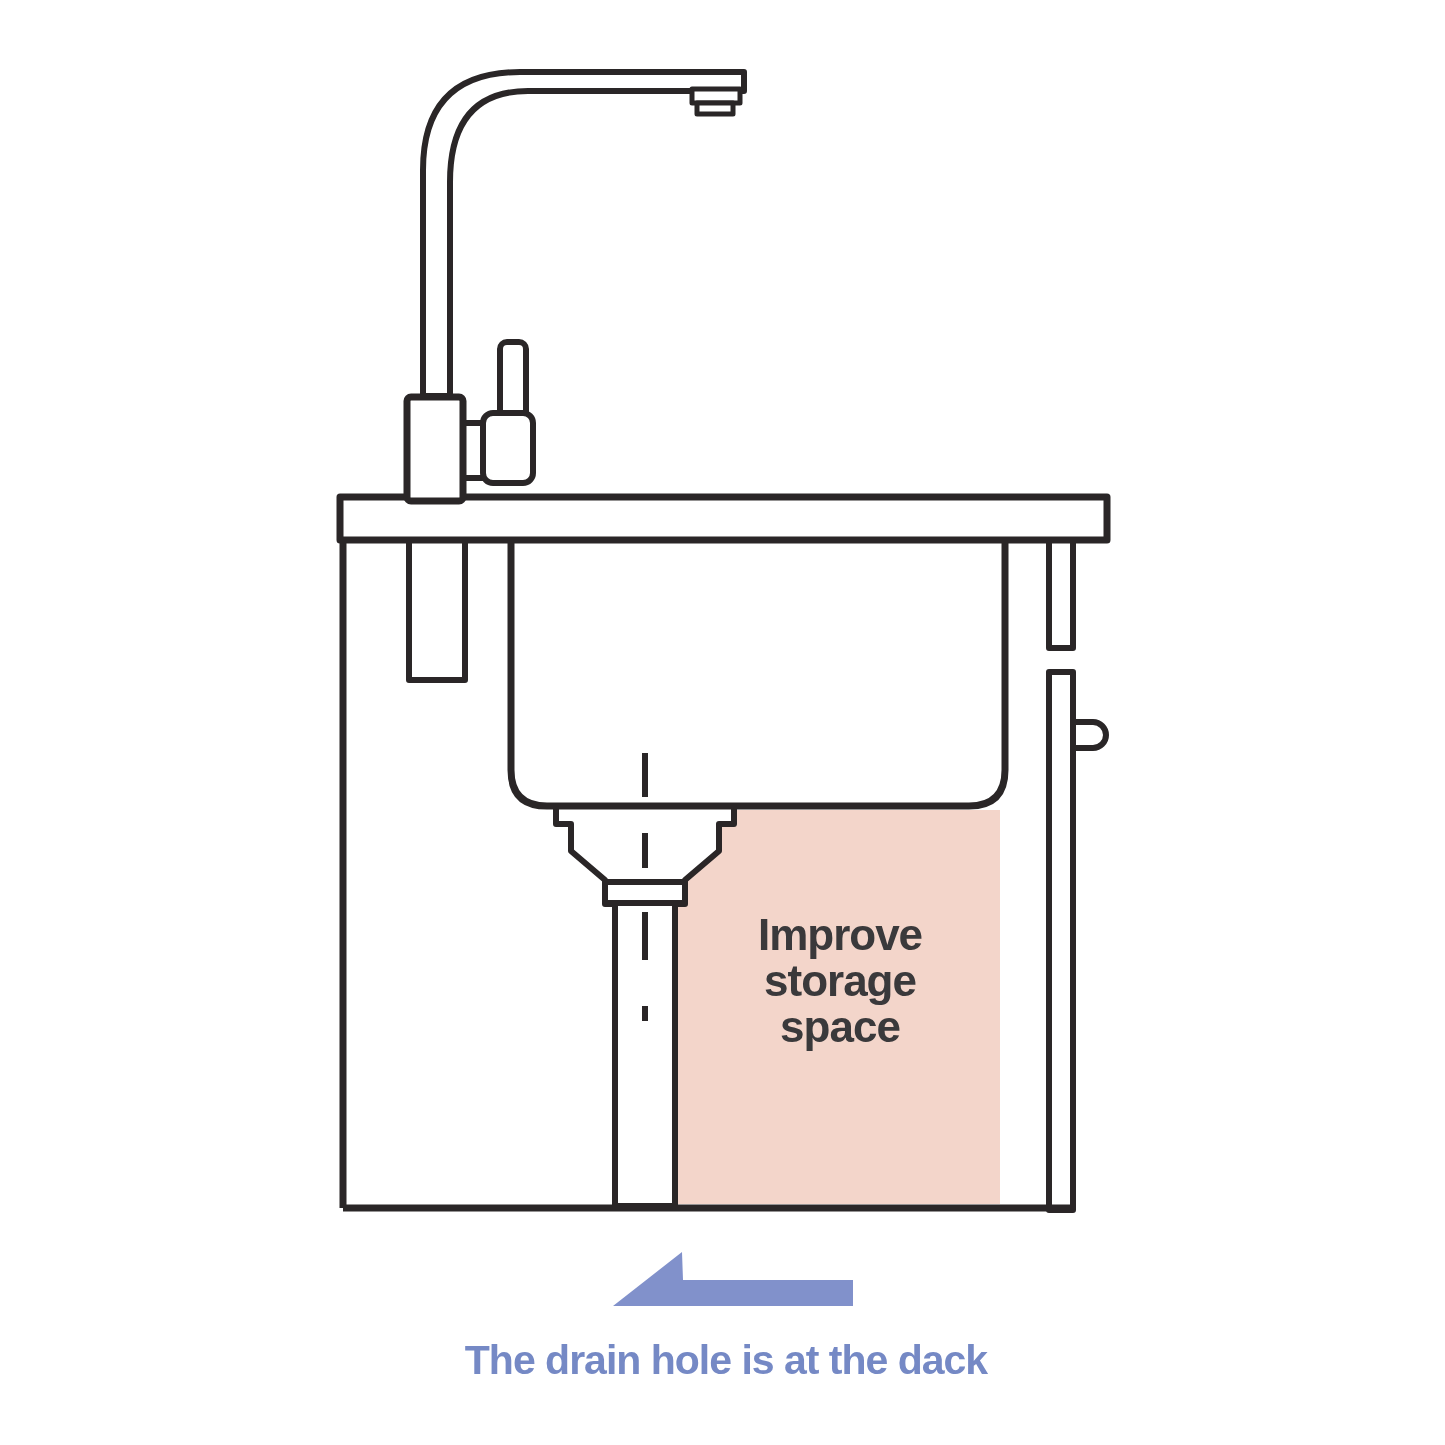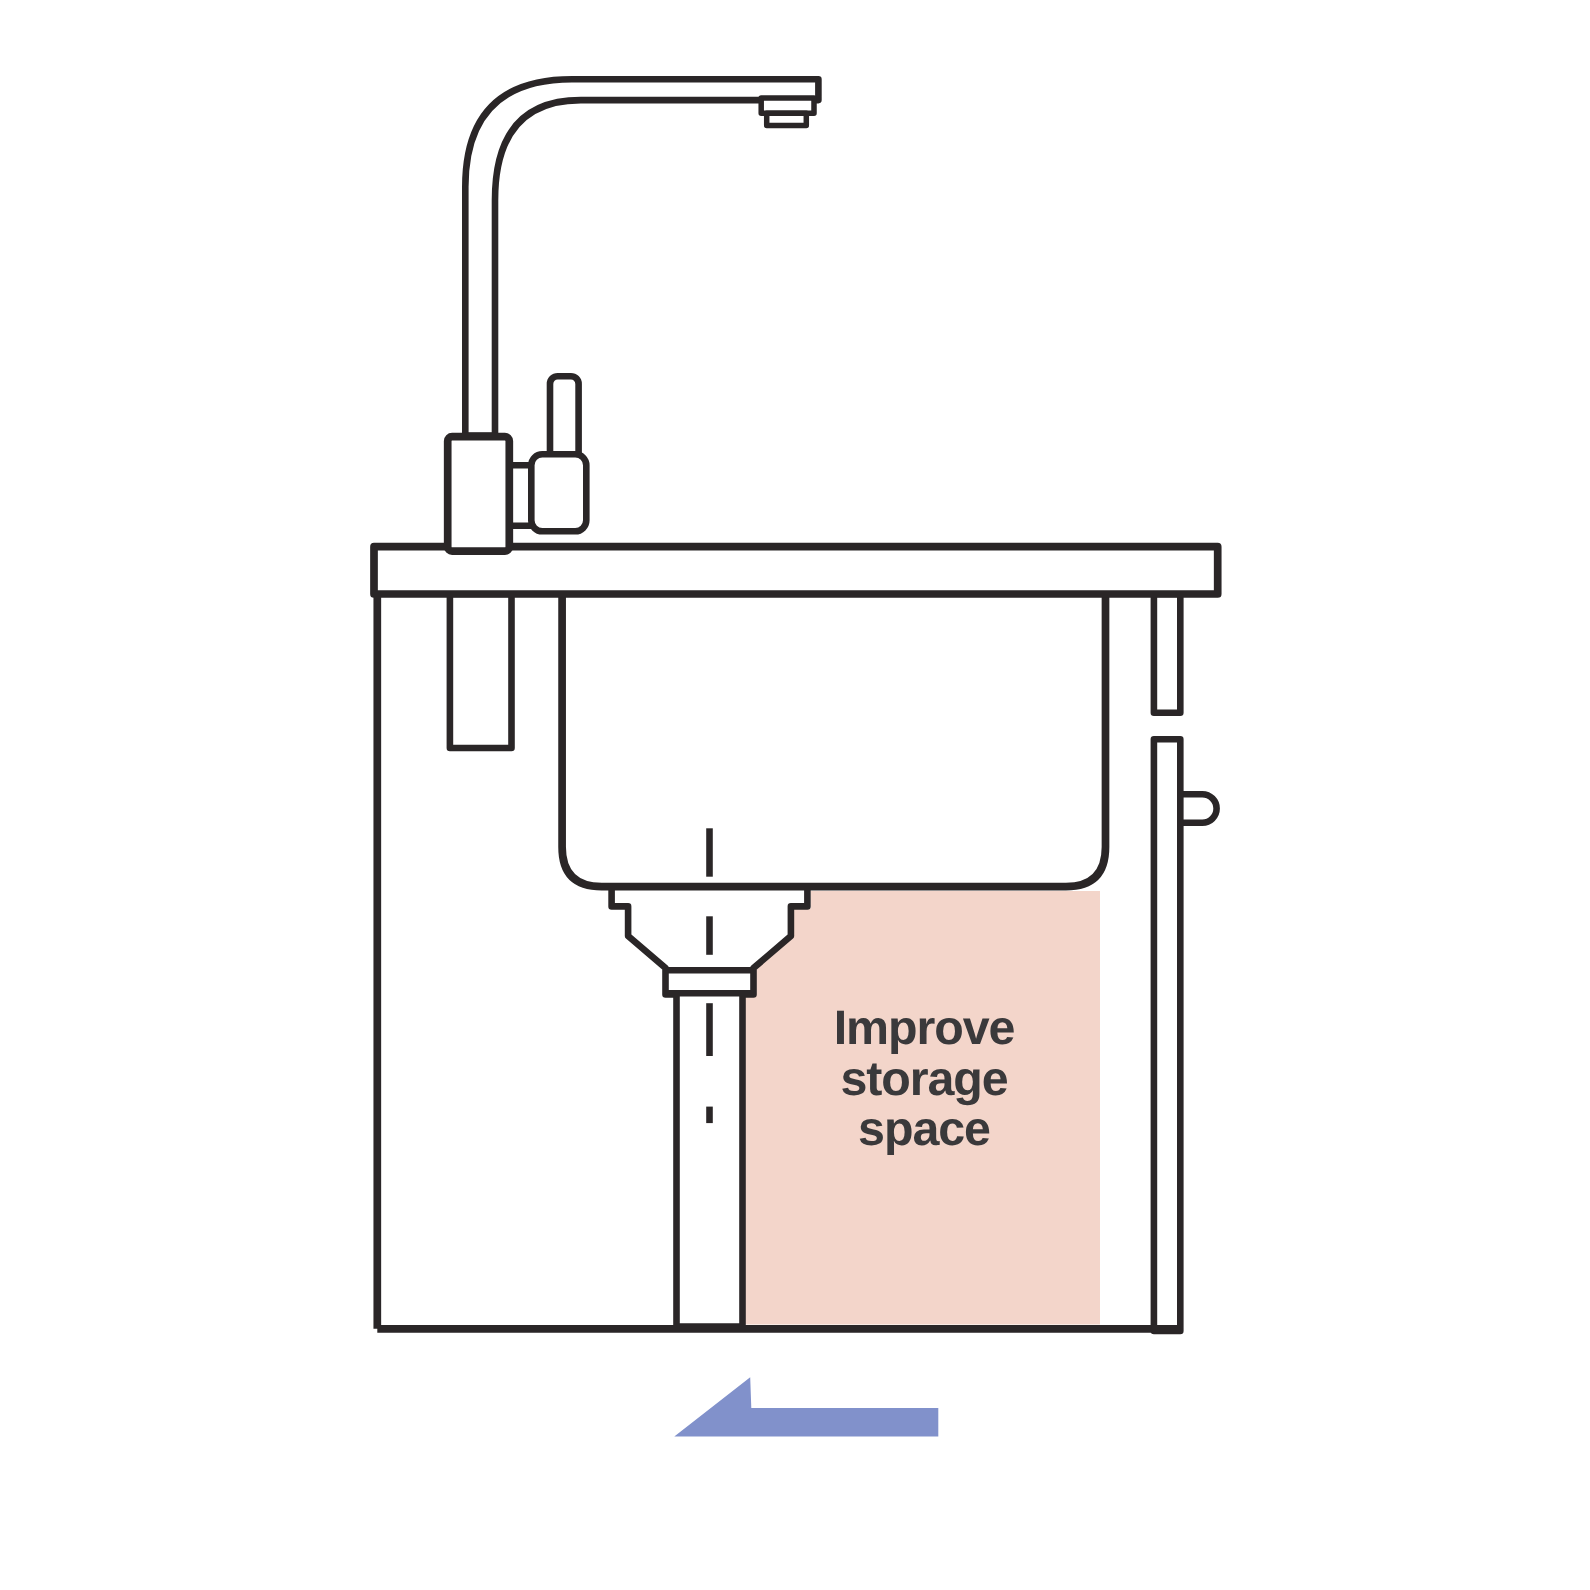--- a/index.html
+++ b/index.html
@@ -99,14 +99,15 @@
       <line class="dash" x1="645" y1="1006" x2="645" y2="1021"></line>
     </g>
 
     <polygon class="blue" points="613,1306 682,1252 683,1280 853,1280 853,1306"></polygon>
   </svg>
 
   <div class="storage-label">Improve
 storage
 space</div>
 
+  <div class="caption">The drain hole is at the dack</div>
 
 </div>
 
 </body></html>

